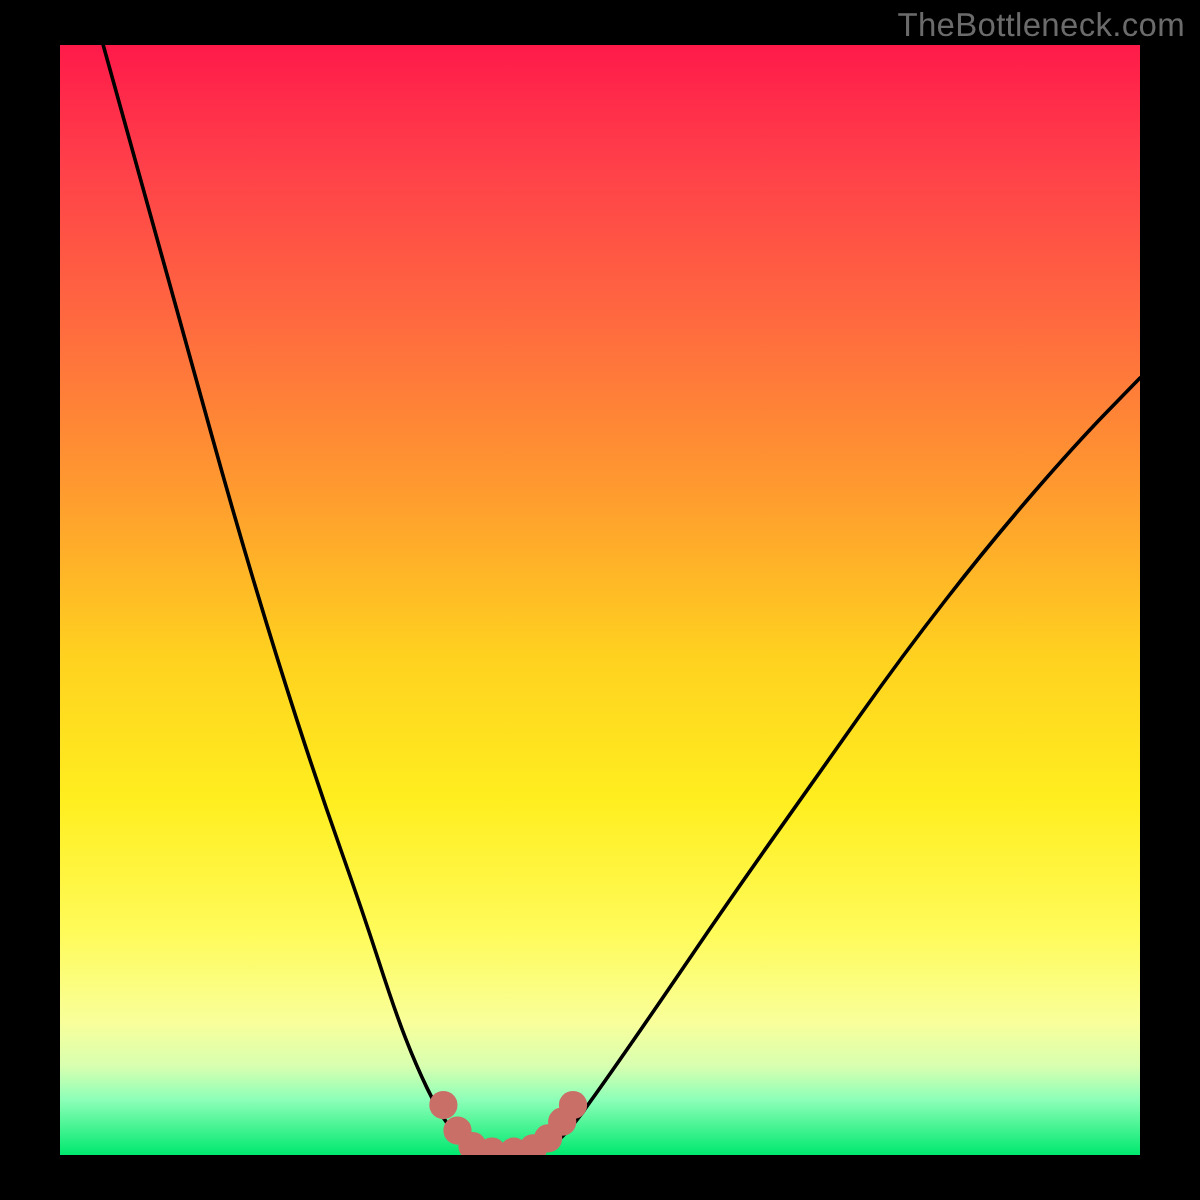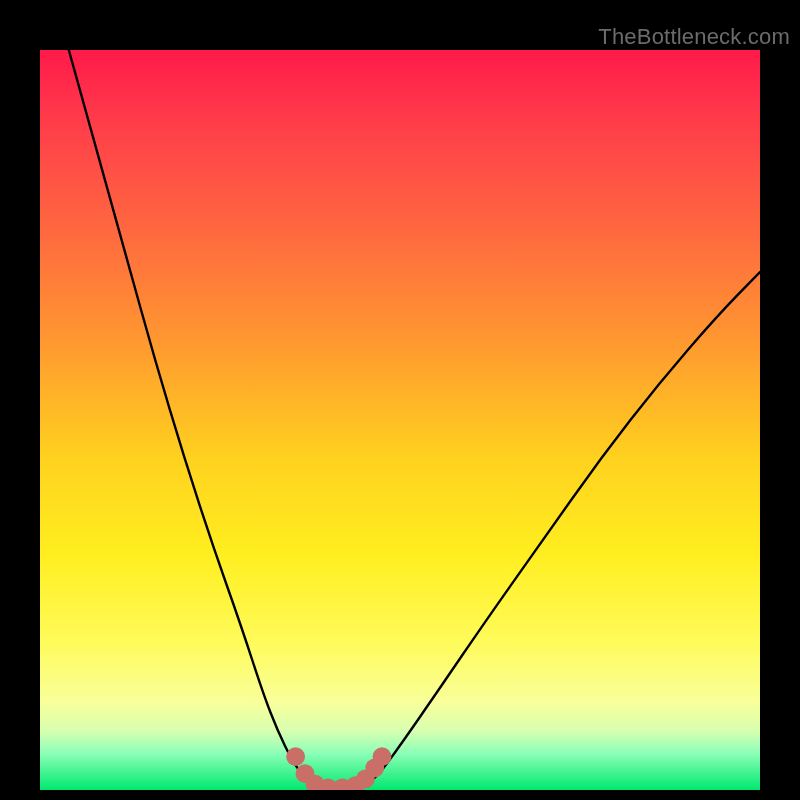--- a/index.html
+++ b/index.html
@@ -10,21 +10,20 @@
     background: #000;
     overflow: hidden;
   }
   .frame {
     position: absolute;
     left: 0;
     top: 0;
     width: 800px;
     height: 598px;
     background: #000;
-    margin-top: 20px;
   }
   .plot {
     position: absolute;
     left: 40px;
     top: 30px;
     width: 720px;
     height: 740px;
     overflow: hidden;
   }
   .gradient {

